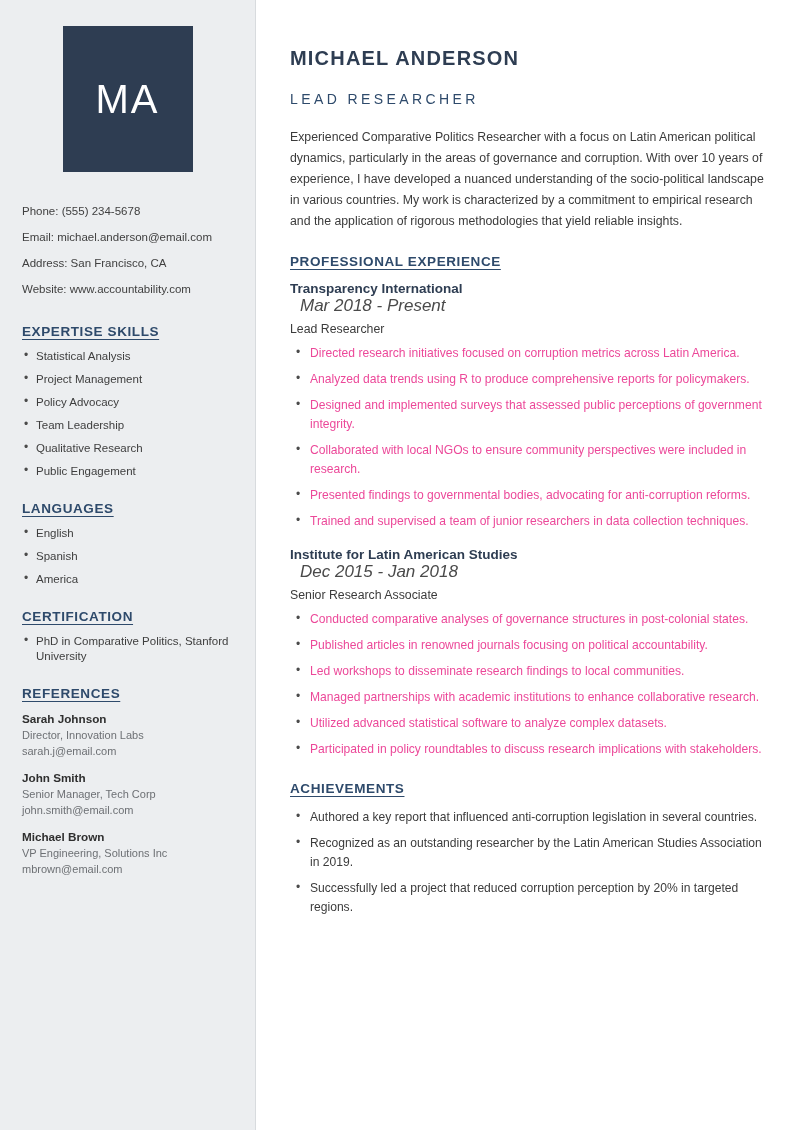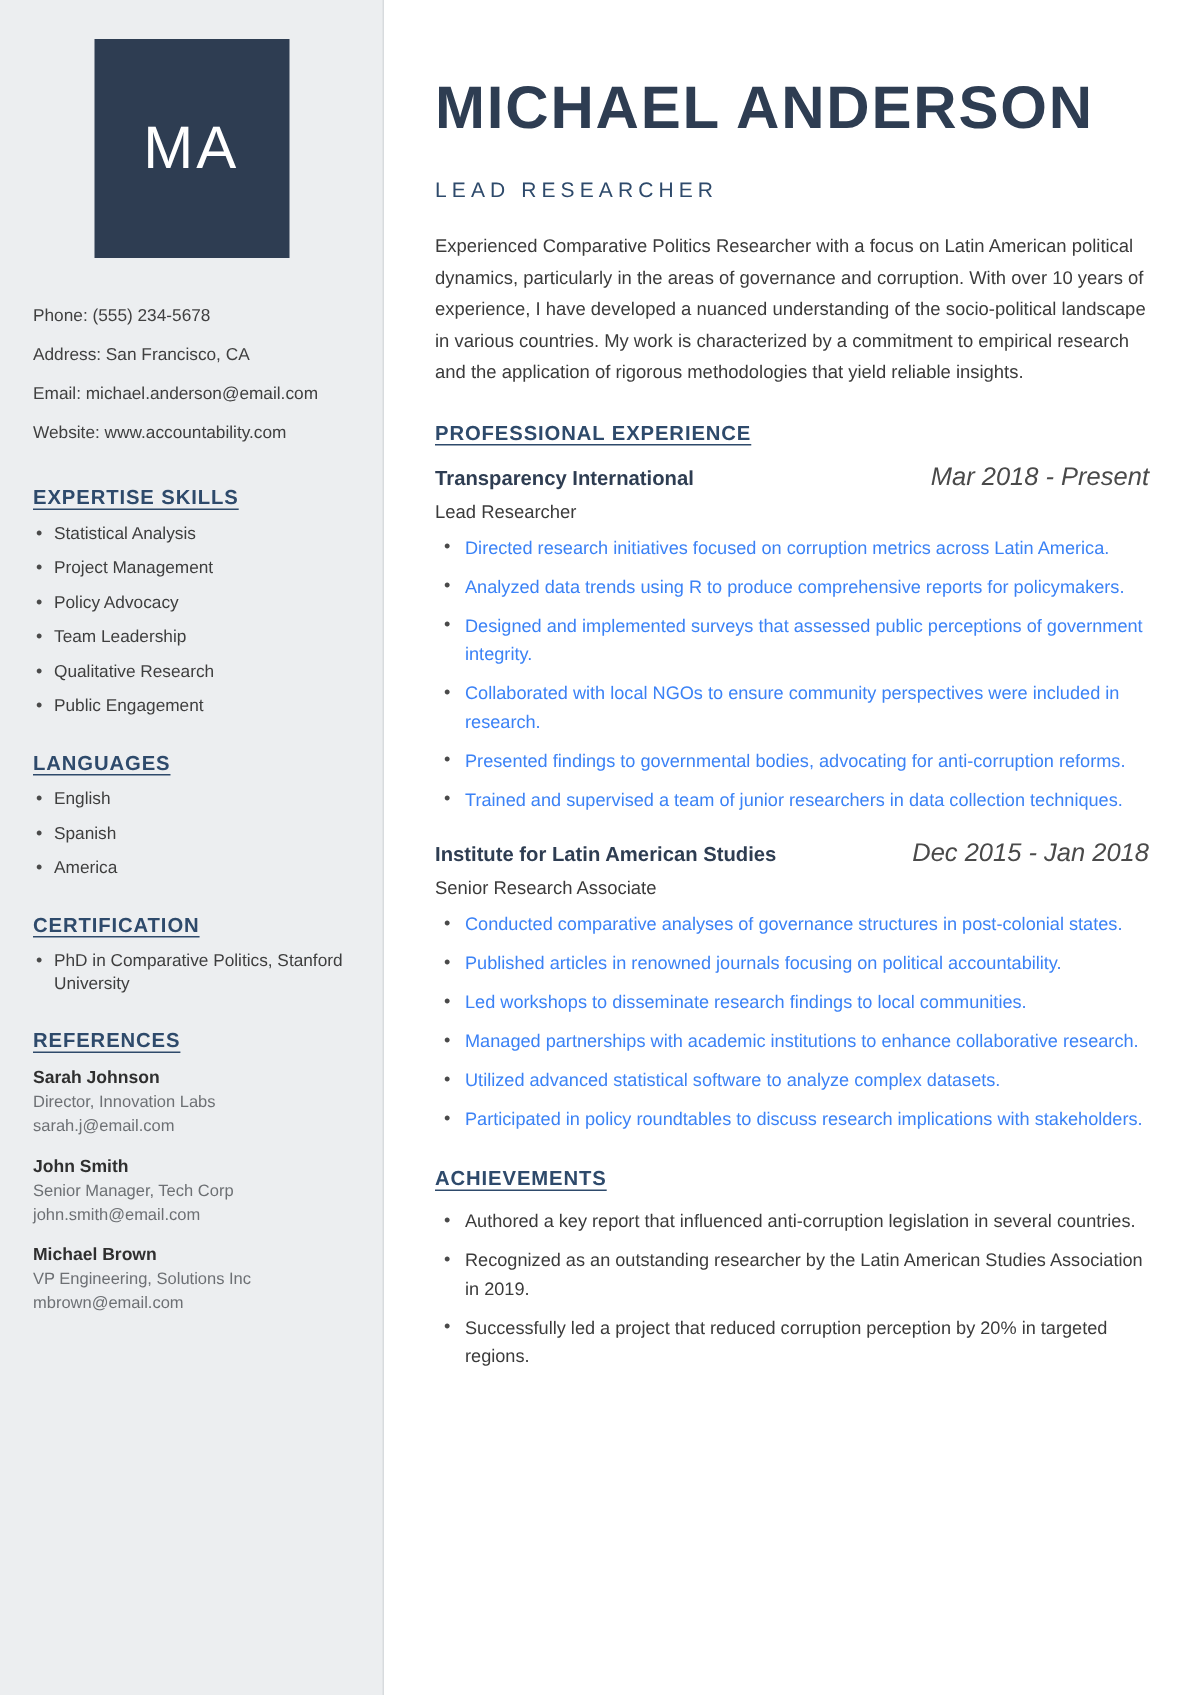--- a/index.html
+++ b/index.html
@@ -105,21 +105,21 @@
     color: #6d7074;
     line-height: 16px;
   }
   
   .main {
     flex: 1;
     box-sizing: border-box;
     padding: 26px 34px 0 34px;
   }
   .name {
-    font-size: 40px;
+    font-size: 20px;
     font-weight: bold;
     color: #2e3d52;
     letter-spacing: 1.2px;
     line-height: 38px;
   }
   .role {
     font-size: 14px;
     color: #2e4a6b;
     letter-spacing: 3.4px;
     margin-top: 10px;
@@ -137,20 +137,21 @@
     letter-spacing: 0.6px;
     text-decoration: underline;
     text-underline-offset: 3px;
     margin-top: 22px;
     margin-bottom: 12px;
   }
   .job-head {
     display: flex;
     align-items: baseline;
     justify-content: space-between;
+    flex-direction: column;
   }
   .job-company {
     font-size: 13.5px;
     font-weight: bold;
     color: #2e3d52;
   }
   .job-date {
     font-size: 17px;
     font-style: italic;
     color: #4a4a4a;
@@ -166,21 +167,21 @@
   .job-list {
     list-style: none;
     margin: 0 0 16px 0;
     padding: 0;
   }
   .job-list li {
     position: relative;
     padding-left: 20px;
     font-size: 12.1px;
     line-height: 19px;
-    color: #3b82f6;
+    color: #ec4899;
     margin-bottom: 7px;
   }
   .job-list li::before {
     content: "•";
     position: absolute;
     left: 6px;
     top: -1px;
     color: #4a4a4a;
   }
   .ach-list {
@@ -210,22 +211,22 @@
 <div class="page">
 
   <aside class="sidebar">
 
     <div class="avatar-wrap">
       <div class="avatar">MA</div>
     </div>
 
     <div class="contact">
       <div>Phone: (555) 234-5678</div>
+      <div>Email: michael.anderson@email.com</div>
       <div>Address: San Francisco, CA</div>
-      <div>Email: michael.anderson@email.com</div>
       <div>Website: www.accountability.com</div>
     </div>
 
     <section class="side-section">
       <div class="side-title">EXPERTISE SKILLS</div>
       <ul class="bullet-list">
         <li>Statistical Analysis</li>
         <li>Project Management</li>
         <li>Policy Advocacy</li>
         <li>Team Leadership</li>

